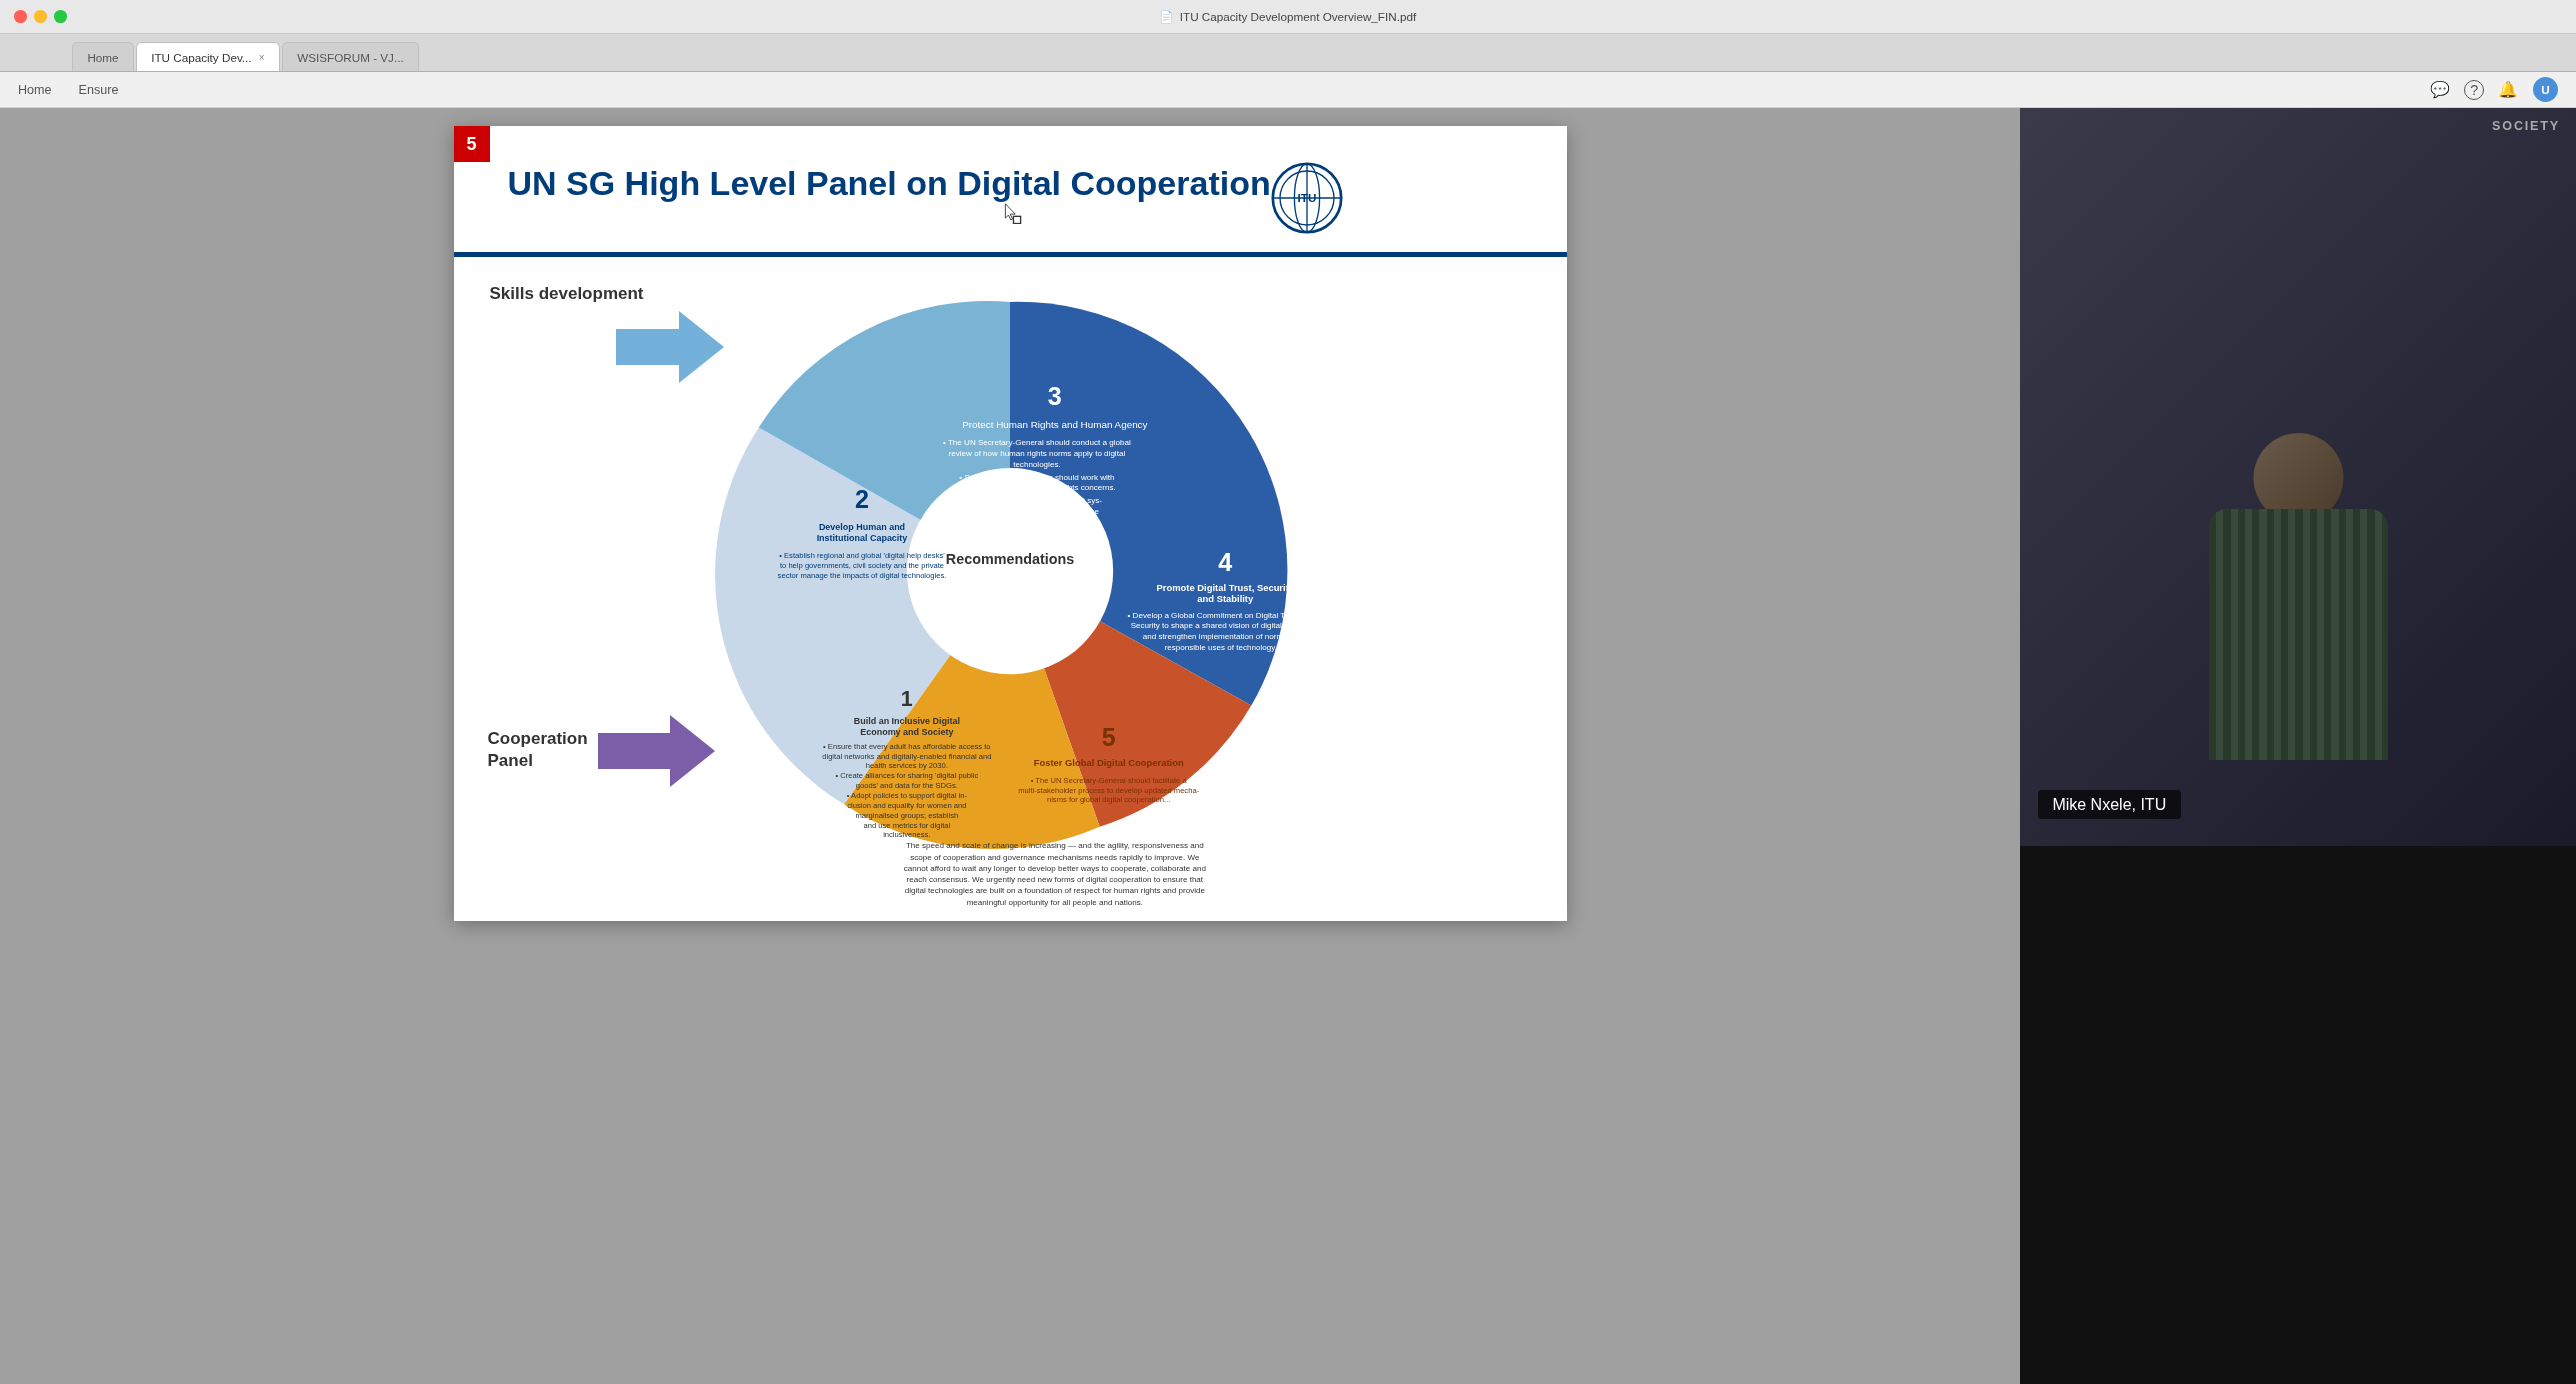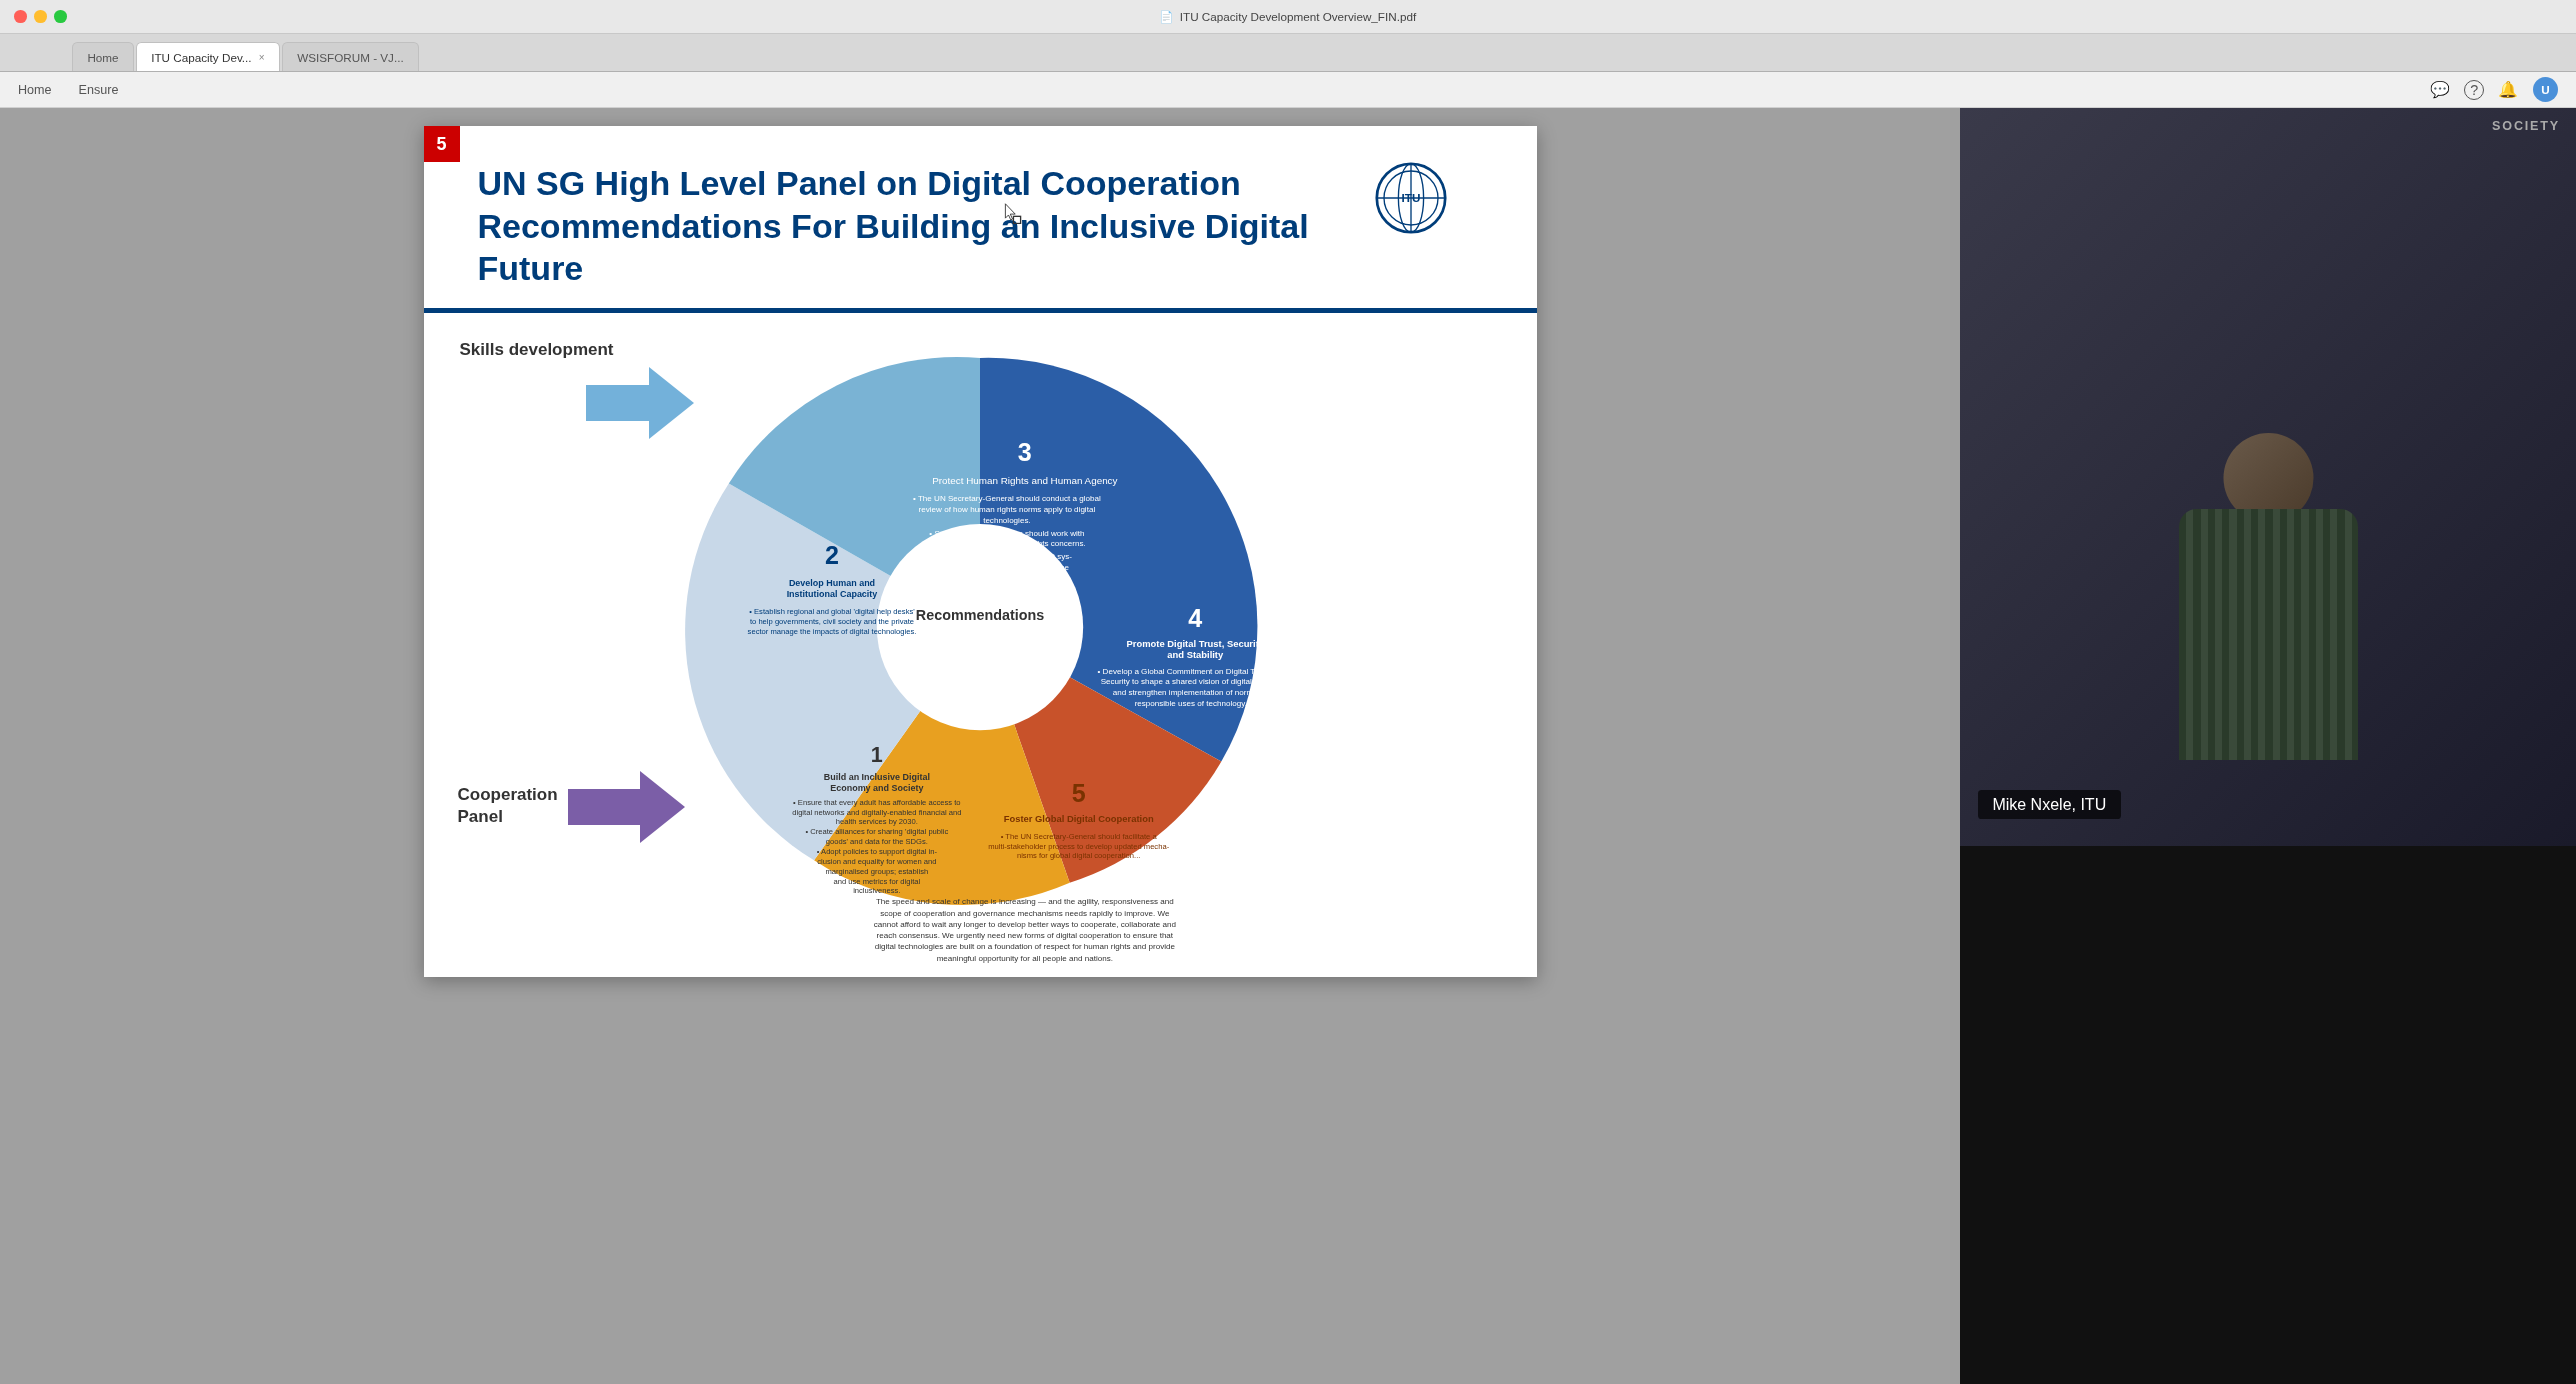--- a/index.html
+++ b/index.html
@@ -38,21 +38,21 @@
 
     
     .slide-header { padding: 36px 54px 18px 54px; display: flex; align-items: flex-start; justify-content: flex-start; }
     .slide-title { font-size: 34px; font-weight: bold; color: #003d7a; line-height: 1.25; max-width: 897px; }
     .itu-logo { width: 72px; height: 72px; flex-shrink: 0; }
 
     
     .header-line { height: 5.4px; background: #003d7a; margin: 0 0 0 0; }
 
     
-    .right-panel { width: 616px; background: #1a1a1a; flex-shrink: 0; position: relative; display: flex; flex-direction: column; }
+    .right-panel { width: 556px; background: #1a1a1a; flex-shrink: 0; position: relative; display: flex; flex-direction: column; }
     .video-feed { flex: 1; background: #000; position: relative; overflow: hidden; }
     .video-person { width: 100%; height: 100%; background: linear-gradient(180deg, #2a2a3a 0%, #1a1a2a 100%); display: flex; flex-direction: column; }
     .person-image-area { flex: 1; background: linear-gradient(135deg, #3a3a4a 0%, #2a2a3a 50%, #1a1a2a 100%); position: relative; overflow: hidden; }
 
     
     .cursor { position: absolute; z-index: 999; pointer-events: none; }
     .cursor svg { width: 21.5px; height: 21.5px; }
   </style>
 </head>
 <body>
@@ -102,21 +102,20 @@
     <div class="pdf-viewer">
       <div class="pdf-page">
 
         <div class="slide-number">
           <span>5</span>
         </div>
 
         <div class="slide-header">
           <div class="slide-title">
             <div>UN SG High Level Panel on Digital Cooperation</div>
-            <div>Recommendations For Building an Inclusive Digital Future</div>
           </div>
 
           <div class="itu-logo">
             <svg viewBox="0 0 80 80" xmlns="http://www.w3.org/2000/svg">
               <circle cx="40" cy="40" r="38" fill="none" stroke="#003d7a" stroke-width="3"></circle>
               <circle cx="40" cy="40" r="30" fill="none" stroke="#003d7a" stroke-width="1.5"></circle>
               <ellipse cx="40" cy="40" rx="14" ry="38" fill="none" stroke="#003d7a" stroke-width="1.5"></ellipse>
               <line x1="2" y1="40" x2="78" y2="40" stroke="#003d7a" stroke-width="1.5"></line>
               <line x1="40" y1="2" x2="40" y2="78" stroke="#003d7a" stroke-width="1.5"></line>
               <text x="40" y="44" text-anchor="middle" fill="#003d7a" font-size="13" font-weight="bold" font-family="Arial">ITU</text>

